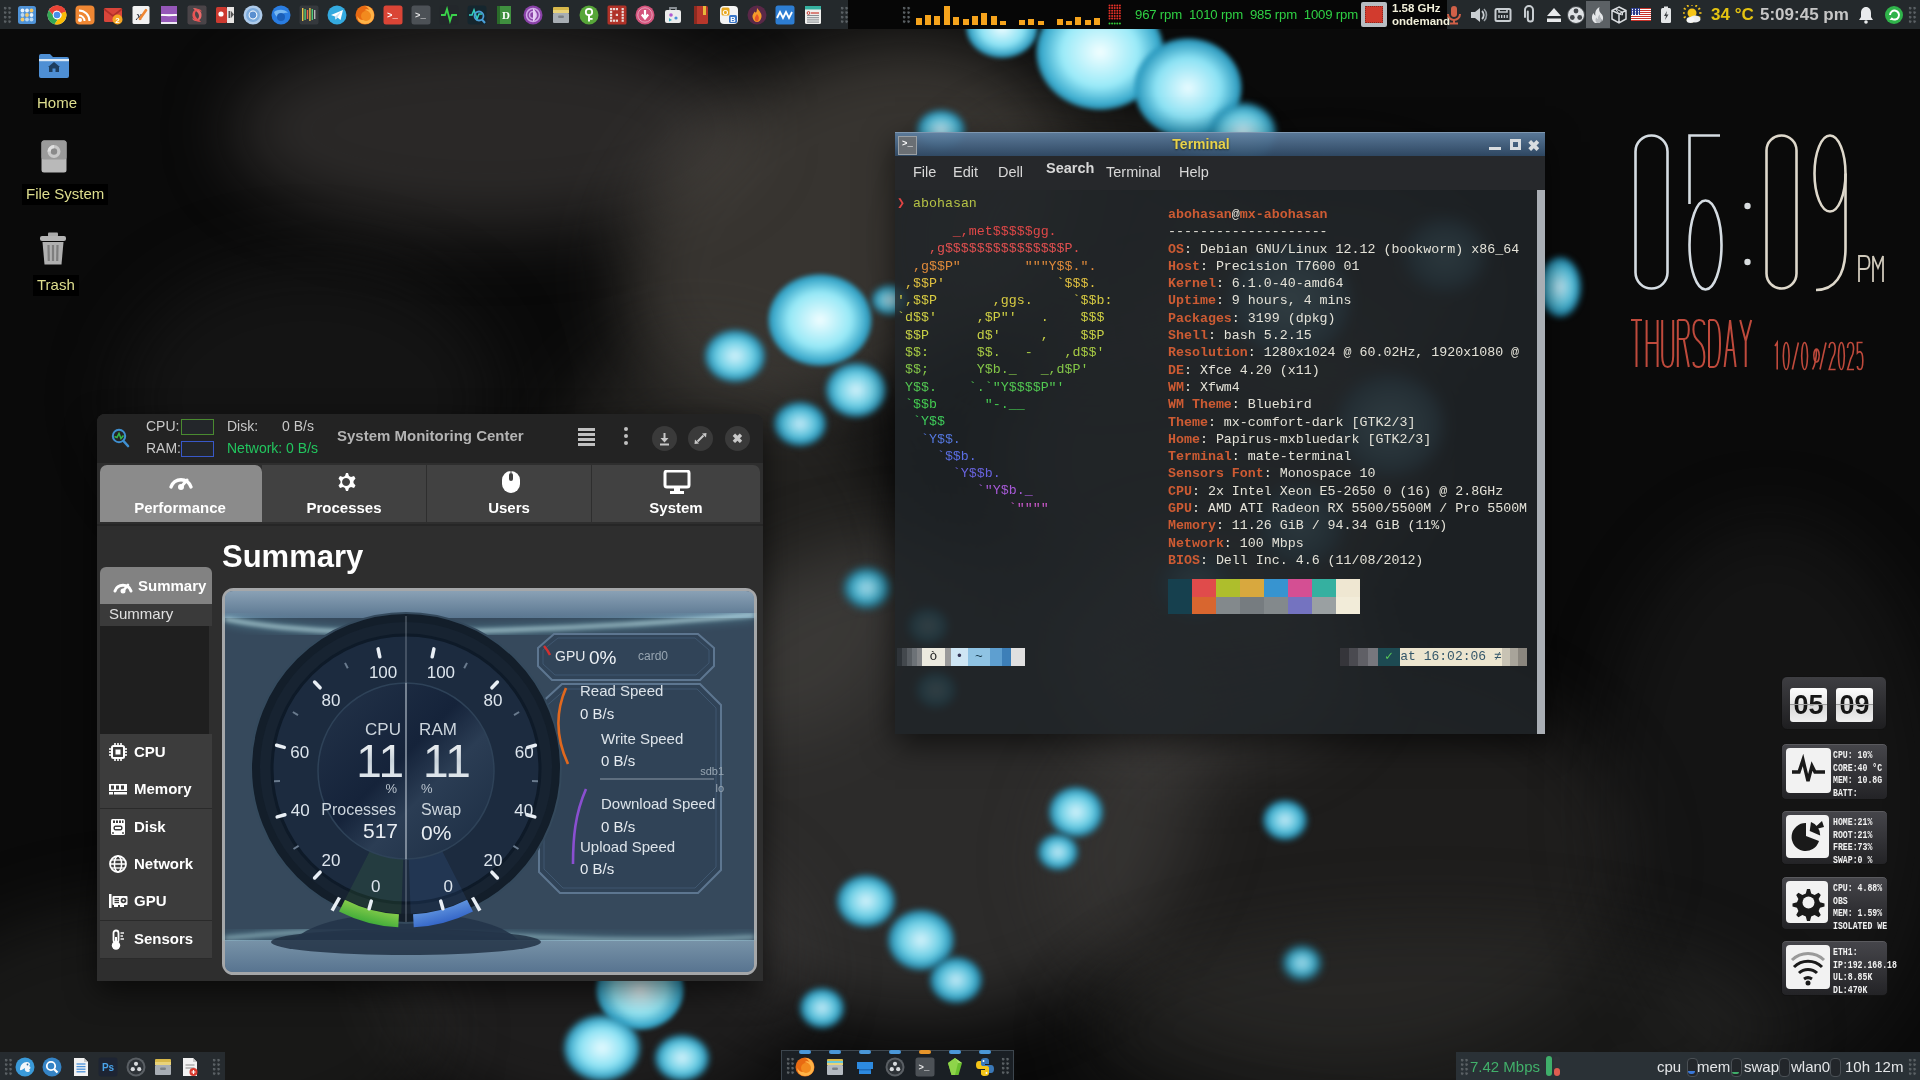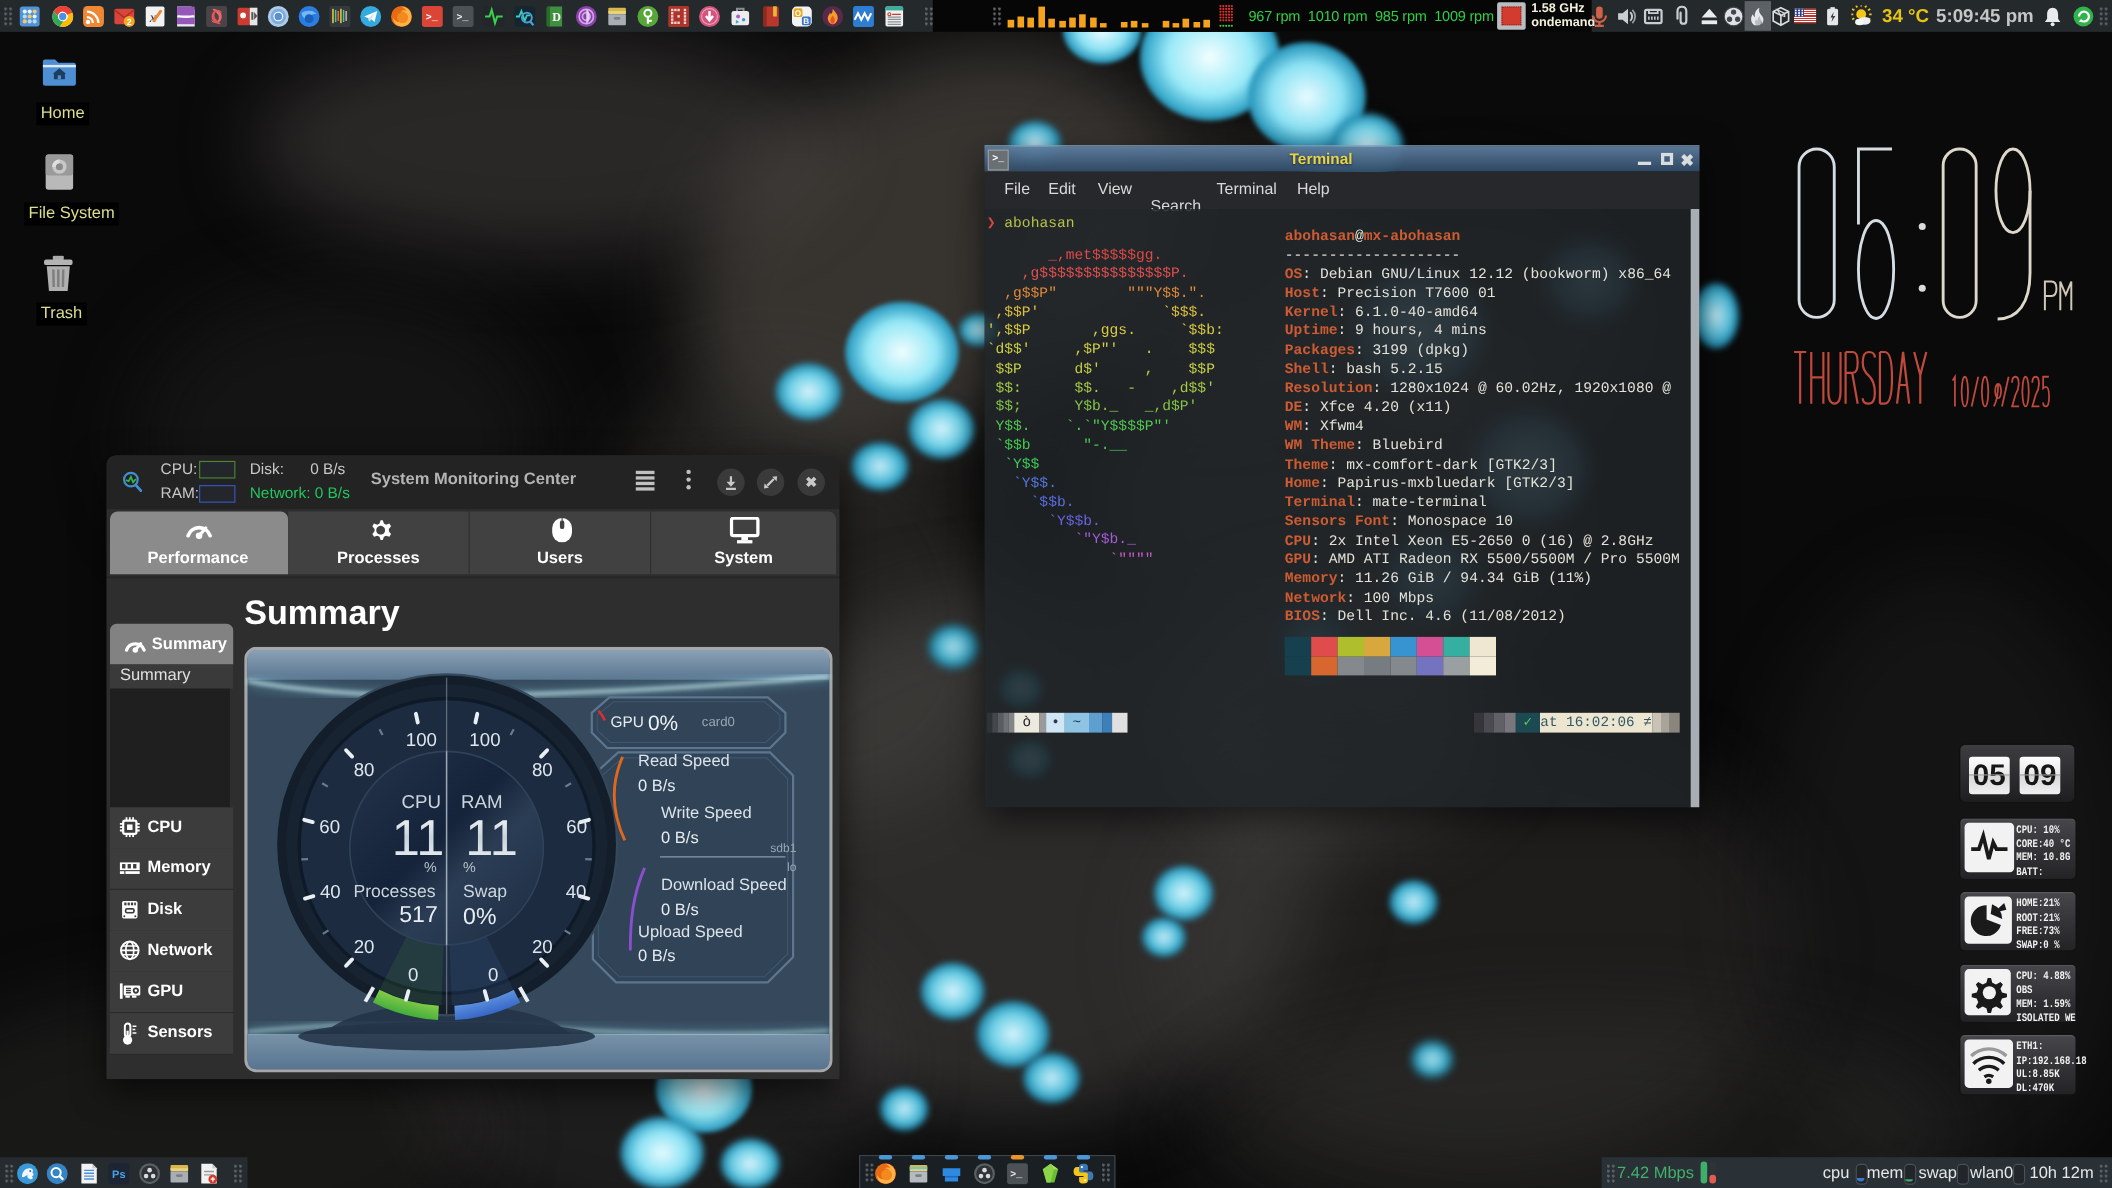--- a/index.html
+++ b/index.html
@@ -588,22 +588,22 @@
     <div class="abs" style="left:3px;top:3px;width:17px;height:17px;background:#6a6f74;border:1px solid #9aa0a5;color:#fff;font:bold 9px 'Liberation Mono',monospace;line-height:15px;text-align:center;">&gt;_</div>
     <div class="abs" style="left:0;top:3px;width:612px;text-align:center;font:bold 14px 'Liberation Sans',sans-serif;color:#e8d24a;text-shadow:0 1px 2px rgba(0,0,0,.6);">Terminal</div>
     <div class="abs" style="right:44px;top:14px;width:12px;height:3px;background:#d9dde0;"></div>
     <div class="abs" style="right:24px;top:6px;width:11px;height:11px;border:3px solid #d9dde0;box-sizing:border-box;"></div>
     <div class="abs" style="right:5px;top:4px;color:#d9dde0;font:bold 15px 'Liberation Sans',sans-serif;">✖</div>
   </div>
 
   <div class="abs" style="left:0;top:24px;width:650px;height:34px;background:#26282b;color:#d8d8d8;font:14.5px 'Liberation Sans',sans-serif;text-align:right;">
     <span class="abs" style="left:18px;top:8px;">File</span>
     <span class="abs" style="left:58px;top:8px;">Edit</span>
-    <span class="abs" style="left:103px;top:8px;">View</span>
-    <span class="abs" style="left:151px;top:24px;">Search</span>
+    <span class="abs" style="left:103px;top:8px;">Dell</span>
+    <span class="abs" style="left:151px;top:4px;font-weight:bold;">Search</span>
     <span class="abs" style="left:211px;top:8px;">Terminal</span>
     <span class="abs" style="left:284px;top:8px;">Help</span>
   </div>
 
   <div class="abs" style="left:0;top:58px;width:650px;height:544px;background:rgba(32,36,40,.86);overflow:hidden;font-family:'Liberation Mono',monospace;">
 
     <div class="abs" style="left:642px;top:0;width:8px;height:544px;background:#a9aeb4;"></div>
 
     <div class="abs" style="left:2px;top:5px;font:13.3px 'Liberation Mono',monospace;"><span style="color:#e04444;">❯</span> <span style="color:#b5c245;">abohasan</span></div>
 

